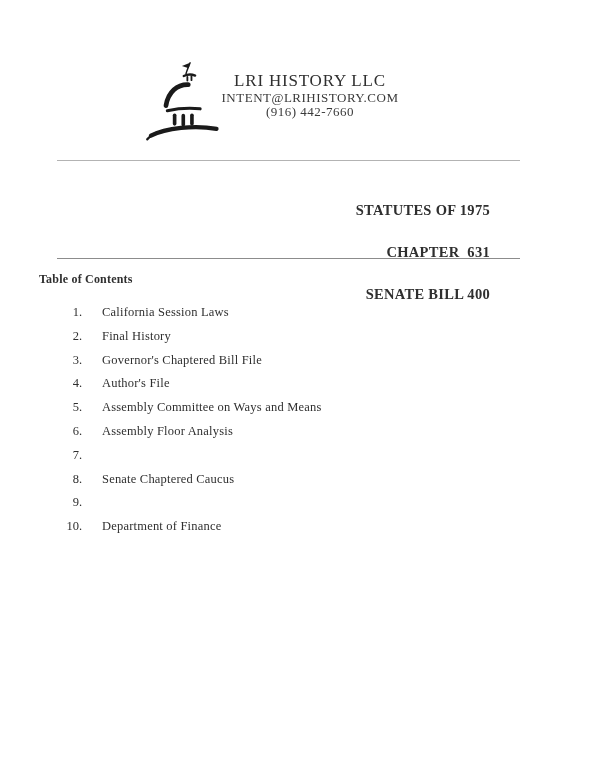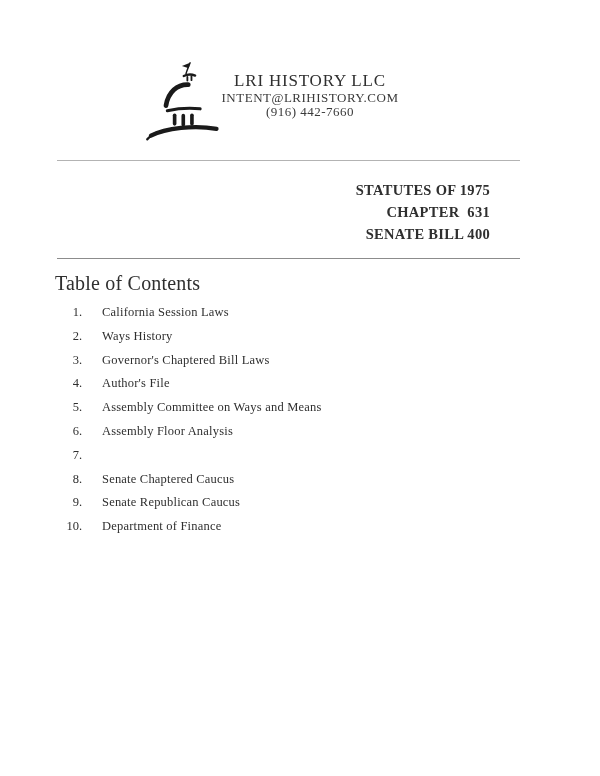--- a/index.html
+++ b/index.html
@@ -71,29 +71,30 @@
     width: 490px;
     text-align: right;
   }
   .ref-line {
     font-size: 14.5px;
     font-weight: bold;
     line-height: 22px;
     letter-spacing: 0.3px;
     color: var(--text);
     white-space: pre;
+    margin-top: 20px;
   }
 
   
   .toc-heading {
     position: absolute;
-    left: 55px;
+    left: 39px;
     top: 272px;
-    font-size: 20px;
-    font-weight: normal;
+    font-size: 12px;
+    font-weight: bold;
     letter-spacing: 0.2px;
     color: var(--text);
   }
   .toc-list {
     position: absolute;
     left: 55px;
     top: 305px;
     width: 420px;
   }
   .toc-row {
@@ -158,25 +159,25 @@
   <div class="rule rule-2"></div>
 
   <div class="toc-heading">Table of Contents</div>
   <div class="toc-list">
       <div class="toc-row">
         <span class="toc-num">1.</span>
         <span class="toc-text">California Session Laws</span>
       </div>
       <div class="toc-row">
         <span class="toc-num">2.</span>
-        <span class="toc-text">Ways History</span>
+        <span class="toc-text">Final History</span>
       </div>
       <div class="toc-row">
         <span class="toc-num">3.</span>
-        <span class="toc-text">Governor's Chaptered Bill Laws</span>
+        <span class="toc-text">Governor's Chaptered Bill File</span>
       </div>
       <div class="toc-row">
         <span class="toc-num">4.</span>
         <span class="toc-text">Author's File</span>
       </div>
       <div class="toc-row">
         <span class="toc-num">5.</span>
         <span class="toc-text">Assembly Committee on Ways and Means</span>
       </div>
       <div class="toc-row">
@@ -185,21 +186,20 @@
       </div>
       <div class="toc-row">
         <span class="toc-num">7.</span>
       </div>
       <div class="toc-row">
         <span class="toc-num">8.</span>
         <span class="toc-text">Senate Chaptered Caucus</span>
       </div>
       <div class="toc-row">
         <span class="toc-num">9.</span>
-        <span class="toc-text">Senate Republican Caucus</span>
       </div>
       <div class="toc-row">
         <span class="toc-num">10.</span>
         <span class="toc-text">Department of Finance</span>
       </div>
     </div>
 
 </div>
 
 </body></html>

